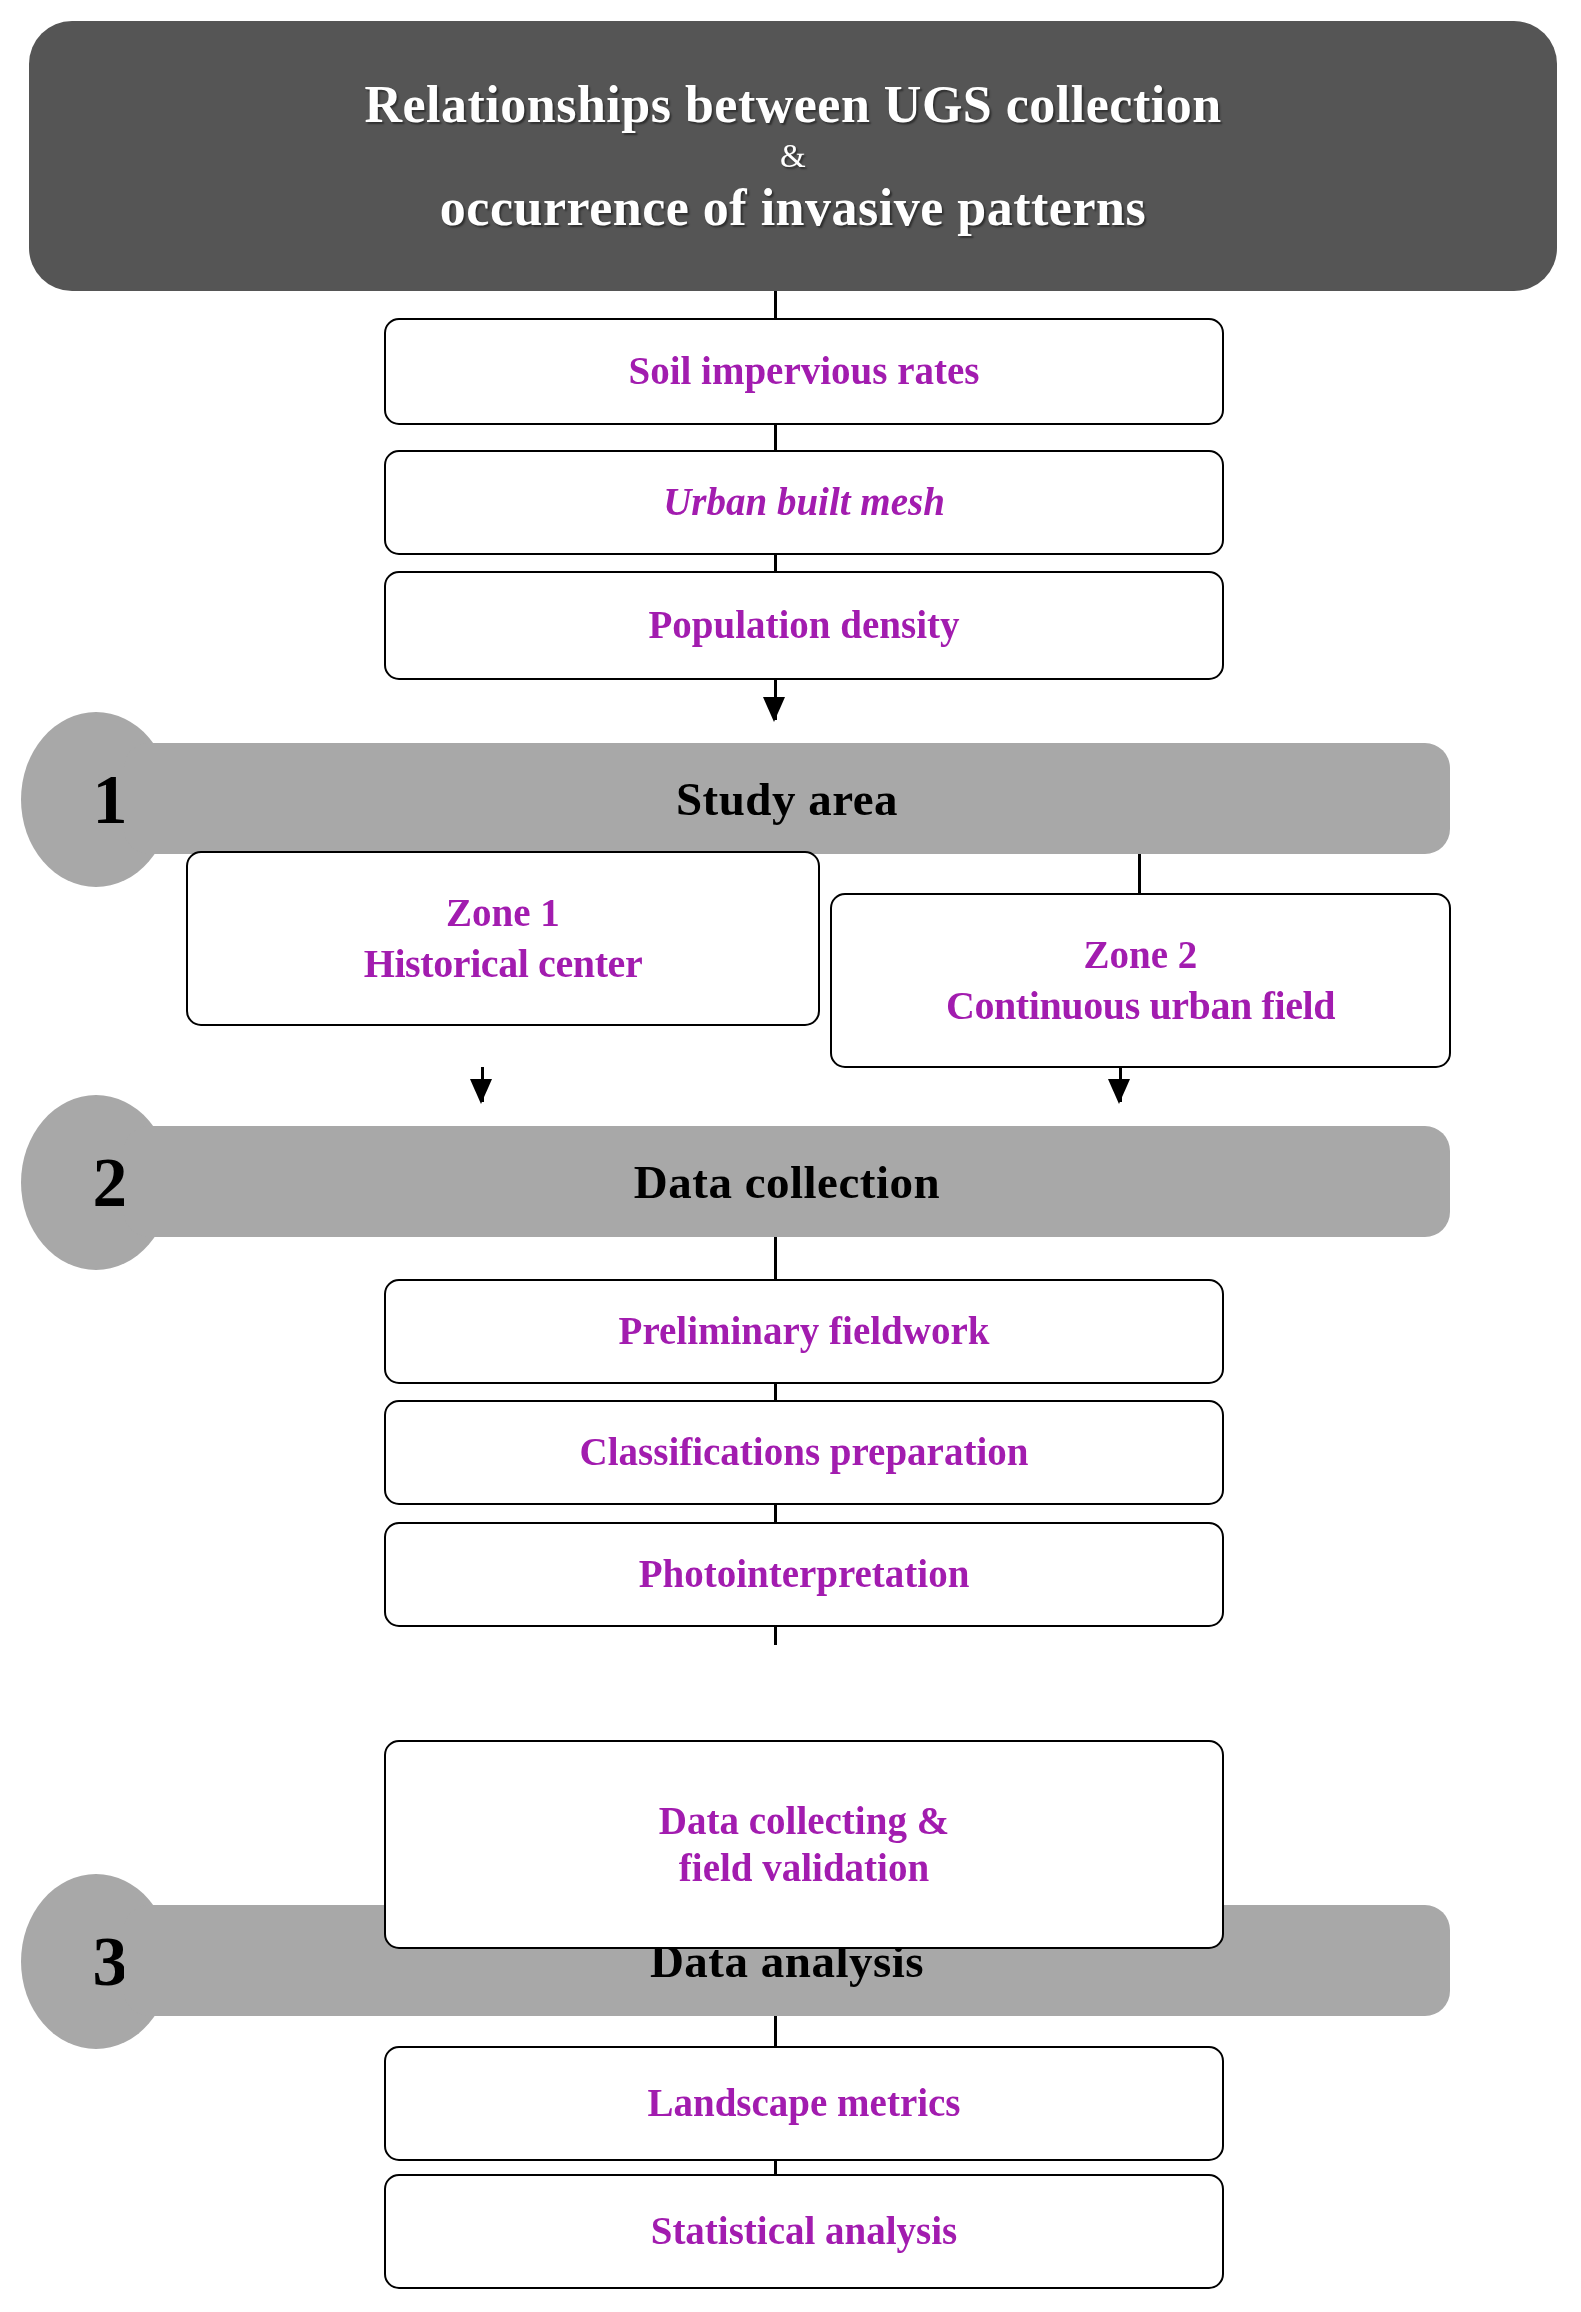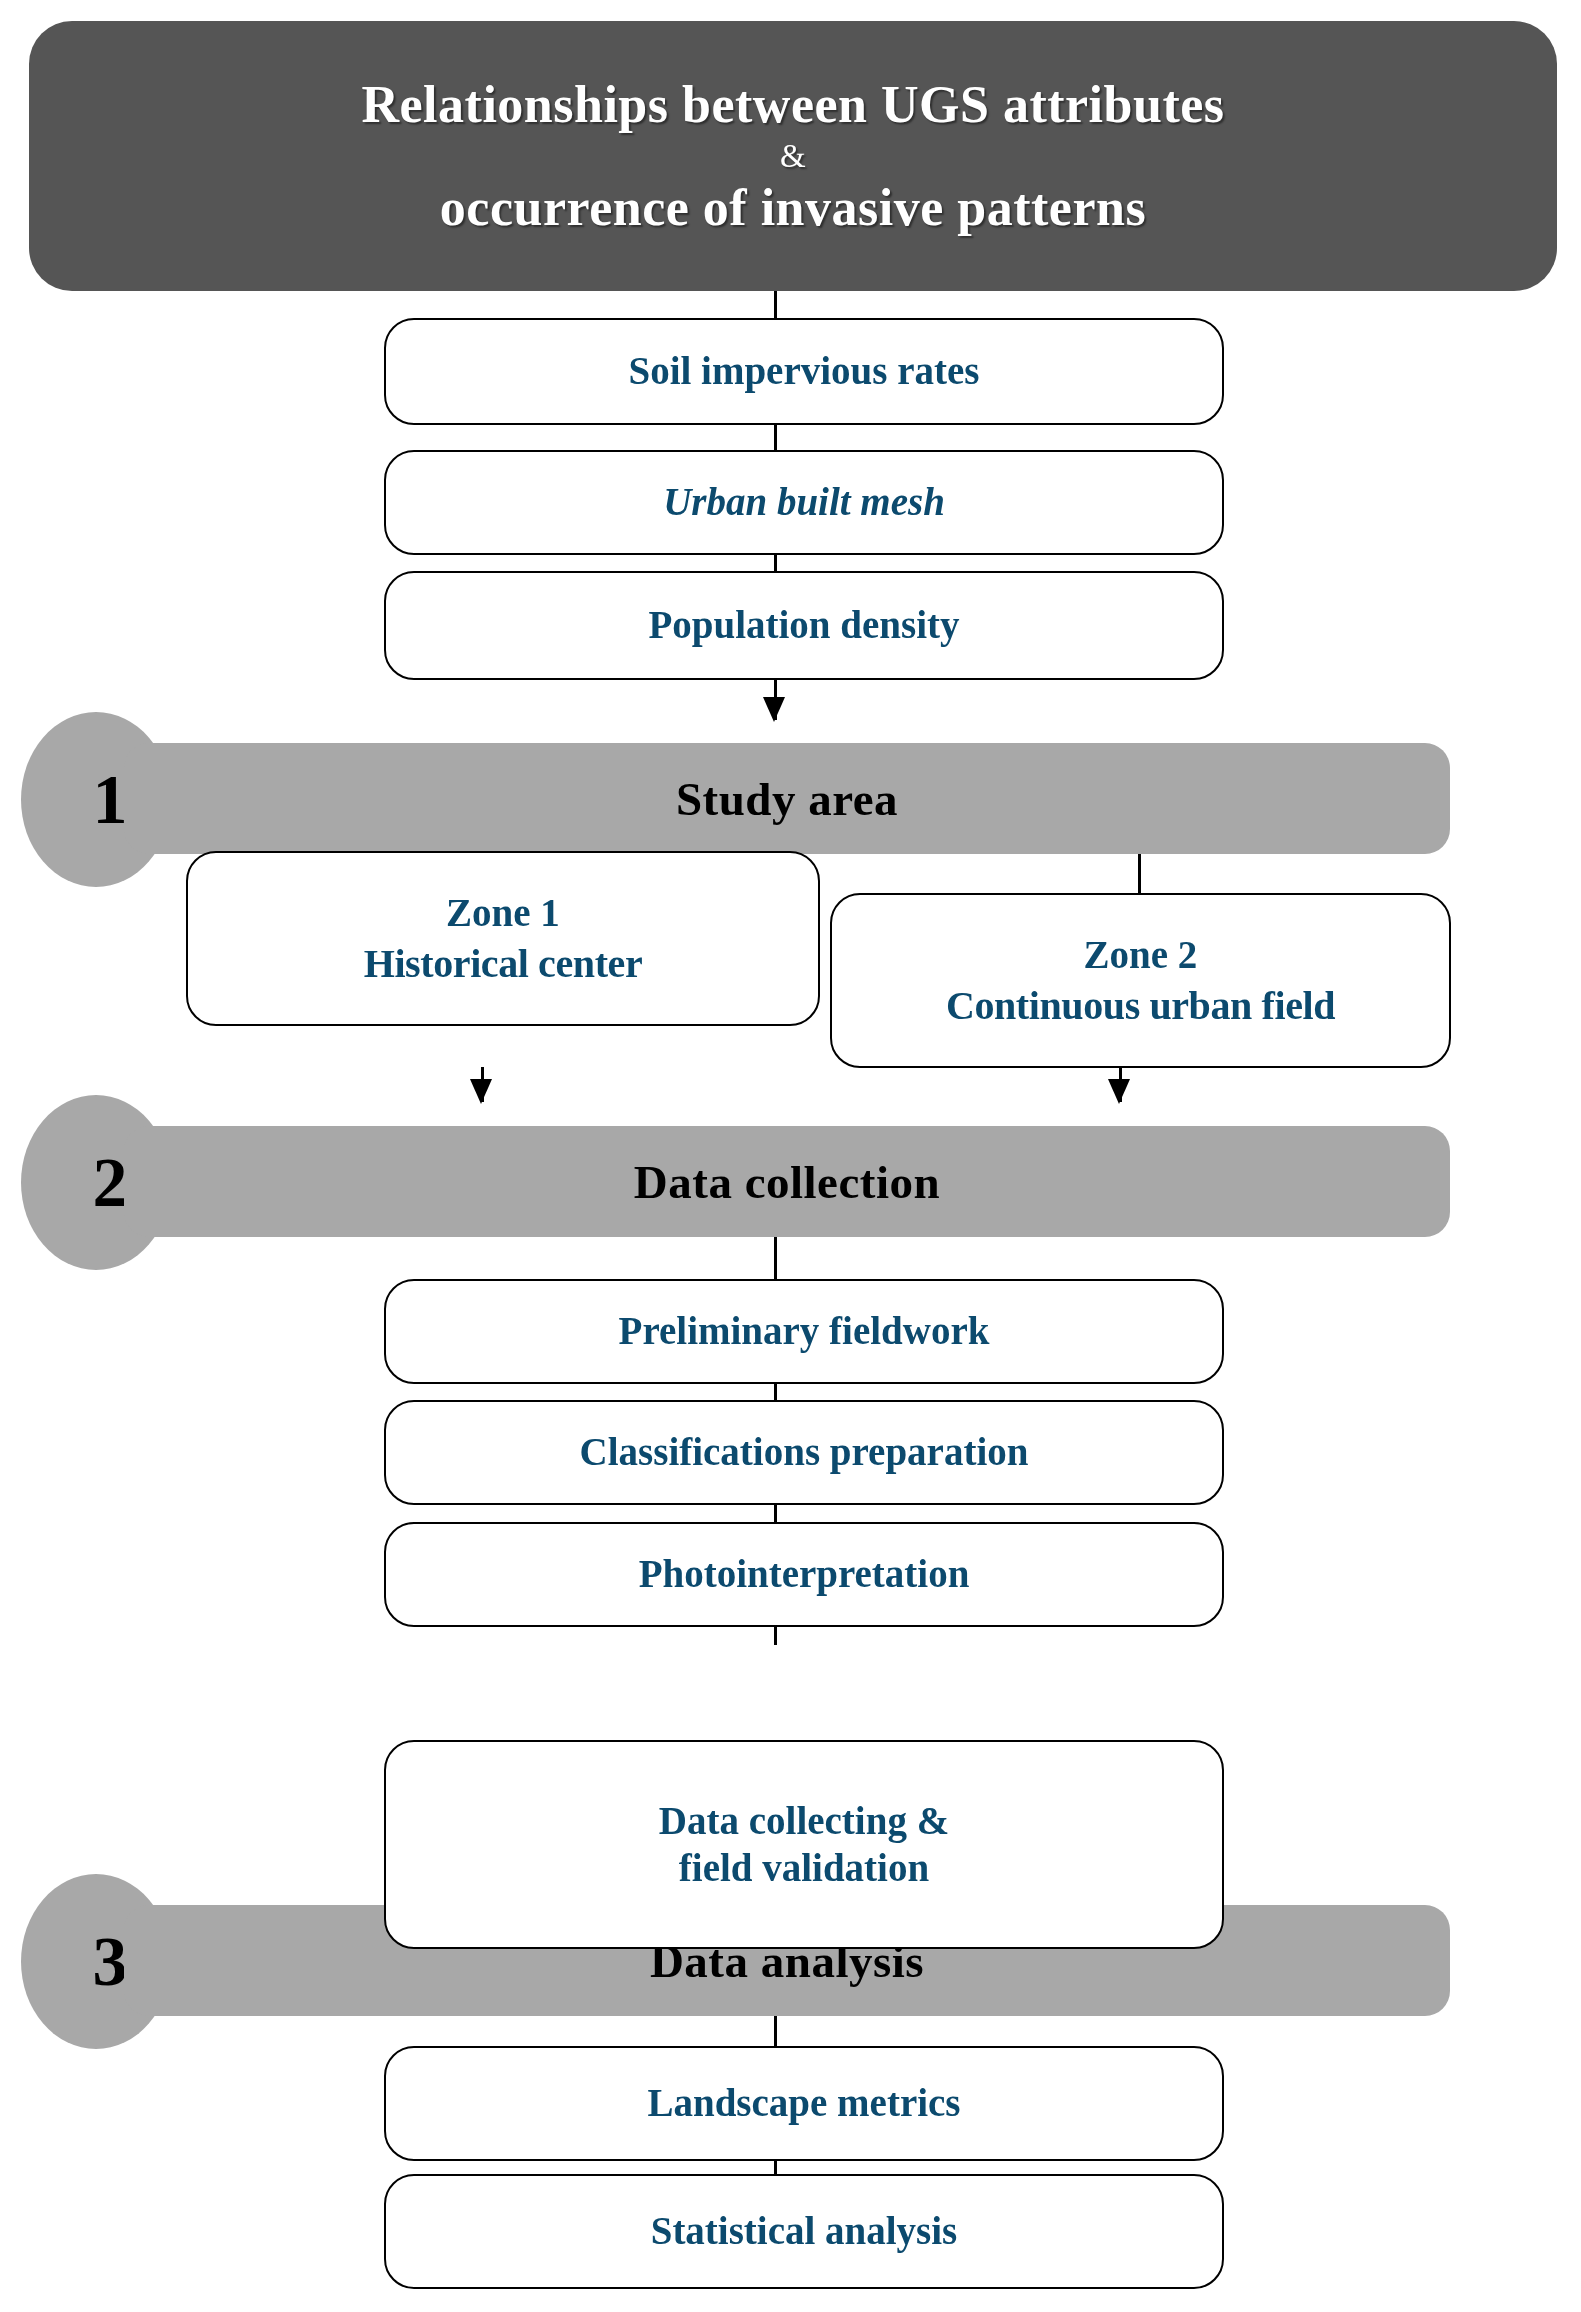--- a/index.html
+++ b/index.html
@@ -46,28 +46,28 @@
     font-size: 33px;
     line-height: 1.35;
     font-weight: normal;
   }
 
   
   .pbox {
     position: absolute;
     background: #ffffff;
     border: 2.9px solid #000000;
-    border-radius: 30px;
+    border-radius: 15px;
     box-sizing: border-box;
     display: flex;
     flex-direction: column;
     align-items: center;
     justify-content: center;
     text-align: left;
-    color: #0c4a6e;
+    color: #a21caf;
     font-weight: bold;
     font-size: 39px;
     line-height: 1.18;
     z-index: 3;
   }
   .pbox .sub {
     font-size: 40px;
     font-weight: bold;
     letter-spacing: -0.4px;
     margin-top: 3.9px;
@@ -137,21 +137,21 @@
     border-right: 11.6px solid transparent;
     border-top: 25px solid #000000;
   }
 </style>
 </head>
 <body>
 
 <div id="canvas">
 
   <div class="header-banner">
-    <div class="header-line">Relationships between UGS attributes</div>
+    <div class="header-line">Relationships between UGS collection</div>
     <div class="header-line amp">&amp;</div>
     <div class="header-line">occurrence of invasive patterns</div>
   </div>
 
   <div class="vline" style="left:774px; top:291px; height:29px;"></div>
 
   <div class="pbox" style="left:384px; top:318px; width:840px; height:107px;">
     <span class="ttl">Soil impervious rates</span>
   </div>
 

